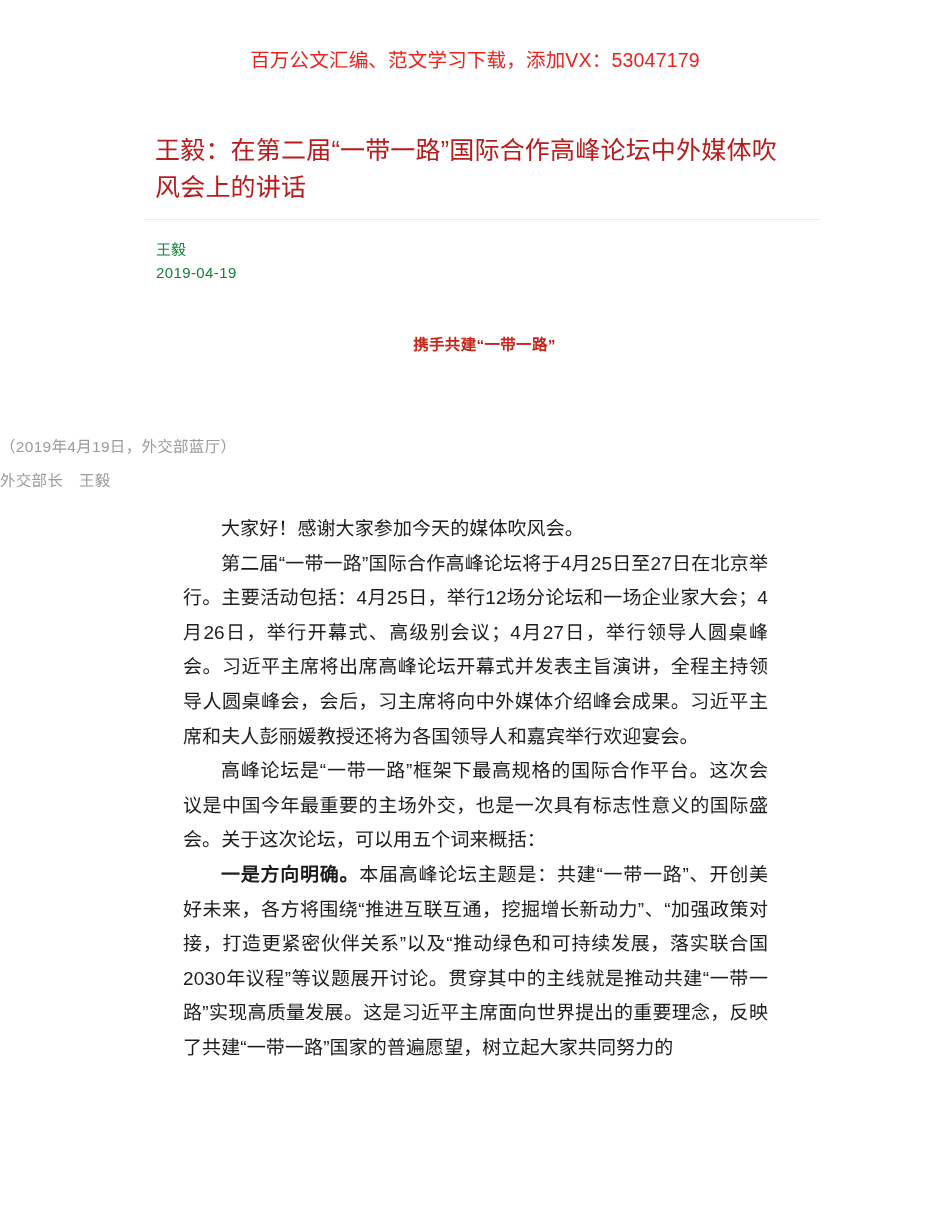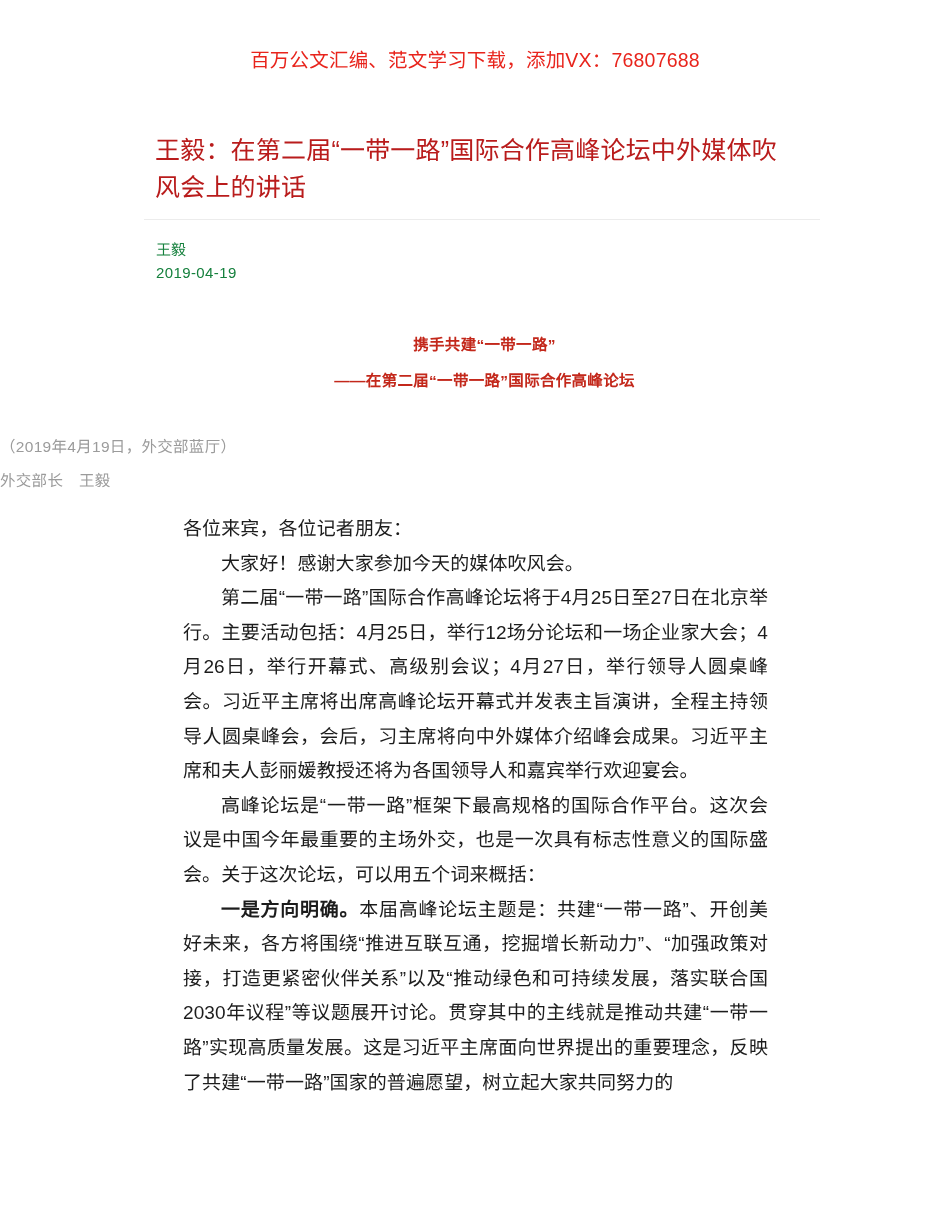--- a/index.html
+++ b/index.html
@@ -127,44 +127,42 @@
   }
   .lead-bold {
     font-weight: bold;
   }
 </style>
 </head>
 <body>
 
 <div class="page">
 
-  <div class="promo-banner">百万公文汇编、范文学习下载，添加VX：76807688</div>
+  <div class="promo-banner">百万公文汇编、范文学习下载，添加VX：53047179</div>
 
   <div class="article-header">
     <h1 class="article-title">王毅：在第二届“一带一路”国际合作高峰论坛中外媒体吹风会上的讲话</h1>
   </div>
 
   <div class="title-divider"></div>
 
   <div class="meta-block">
     <span class="meta-author">王毅</span>
     <span class="meta-date">2019-04-19</span>
   </div>
 
   <div class="speech-heading">
     <span class="speech-heading-line">携手共建“一带一路”</span>
-    <span class="speech-heading-line">——在第二届“一带一路”国际合作高峰论坛</span>
   </div>
 
   <div class="speech-subinfo">
     <span class="speech-subinfo-line">（2019年4月19日，外交部蓝厅）</span>
     <span class="speech-subinfo-line">外交部长　王毅</span>
   </div>
 
   <div class="body-copy">
-    <p class="body-paragraph no-indent">各位来宾，各位记者朋友：</p>
     <p class="body-paragraph">大家好！感谢大家参加今天的媒体吹风会。</p>
     <p class="body-paragraph">第二届“一带一路”国际合作高峰论坛将于4月25日至27日在北京举行。主要活动包括：4月25日，举行12场分论坛和一场企业家大会；4月26日，举行开幕式、高级别会议；4月27日，举行领导人圆桌峰会。习近平主席将出席高峰论坛开幕式并发表主旨演讲，全程主持领导人圆桌峰会，会后，习主席将向中外媒体介绍峰会成果。习近平主席和夫人彭丽媛教授还将为各国领导人和嘉宾举行欢迎宴会。</p>
     <p class="body-paragraph">高峰论坛是“一带一路”框架下最高规格的国际合作平台。这次会议是中国今年最重要的主场外交，也是一次具有标志性意义的国际盛会。关于这次论坛，可以用五个词来概括：</p>
     <p class="body-paragraph"><span class="lead-bold">一是方向明确。</span><span>本届高峰论坛主题是：共建“一带一路”、开创美好未来，各方将围绕“推进互联互通，挖掘增长新动力”、“加强政策对接，打造更紧密伙伴关系”以及“推动绿色和可持续发展，落实联合国2030年议程”等议题展开讨论。贯穿其中的主线就是推动共建“一带一路”实现高质量发展。这是习近平主席面向世界提出的重要理念，反映了共建“一带一路”国家的普遍愿望，树立起大家共同努力的</span></p>
   </div>
 
 </div>
 
 </body></html>

